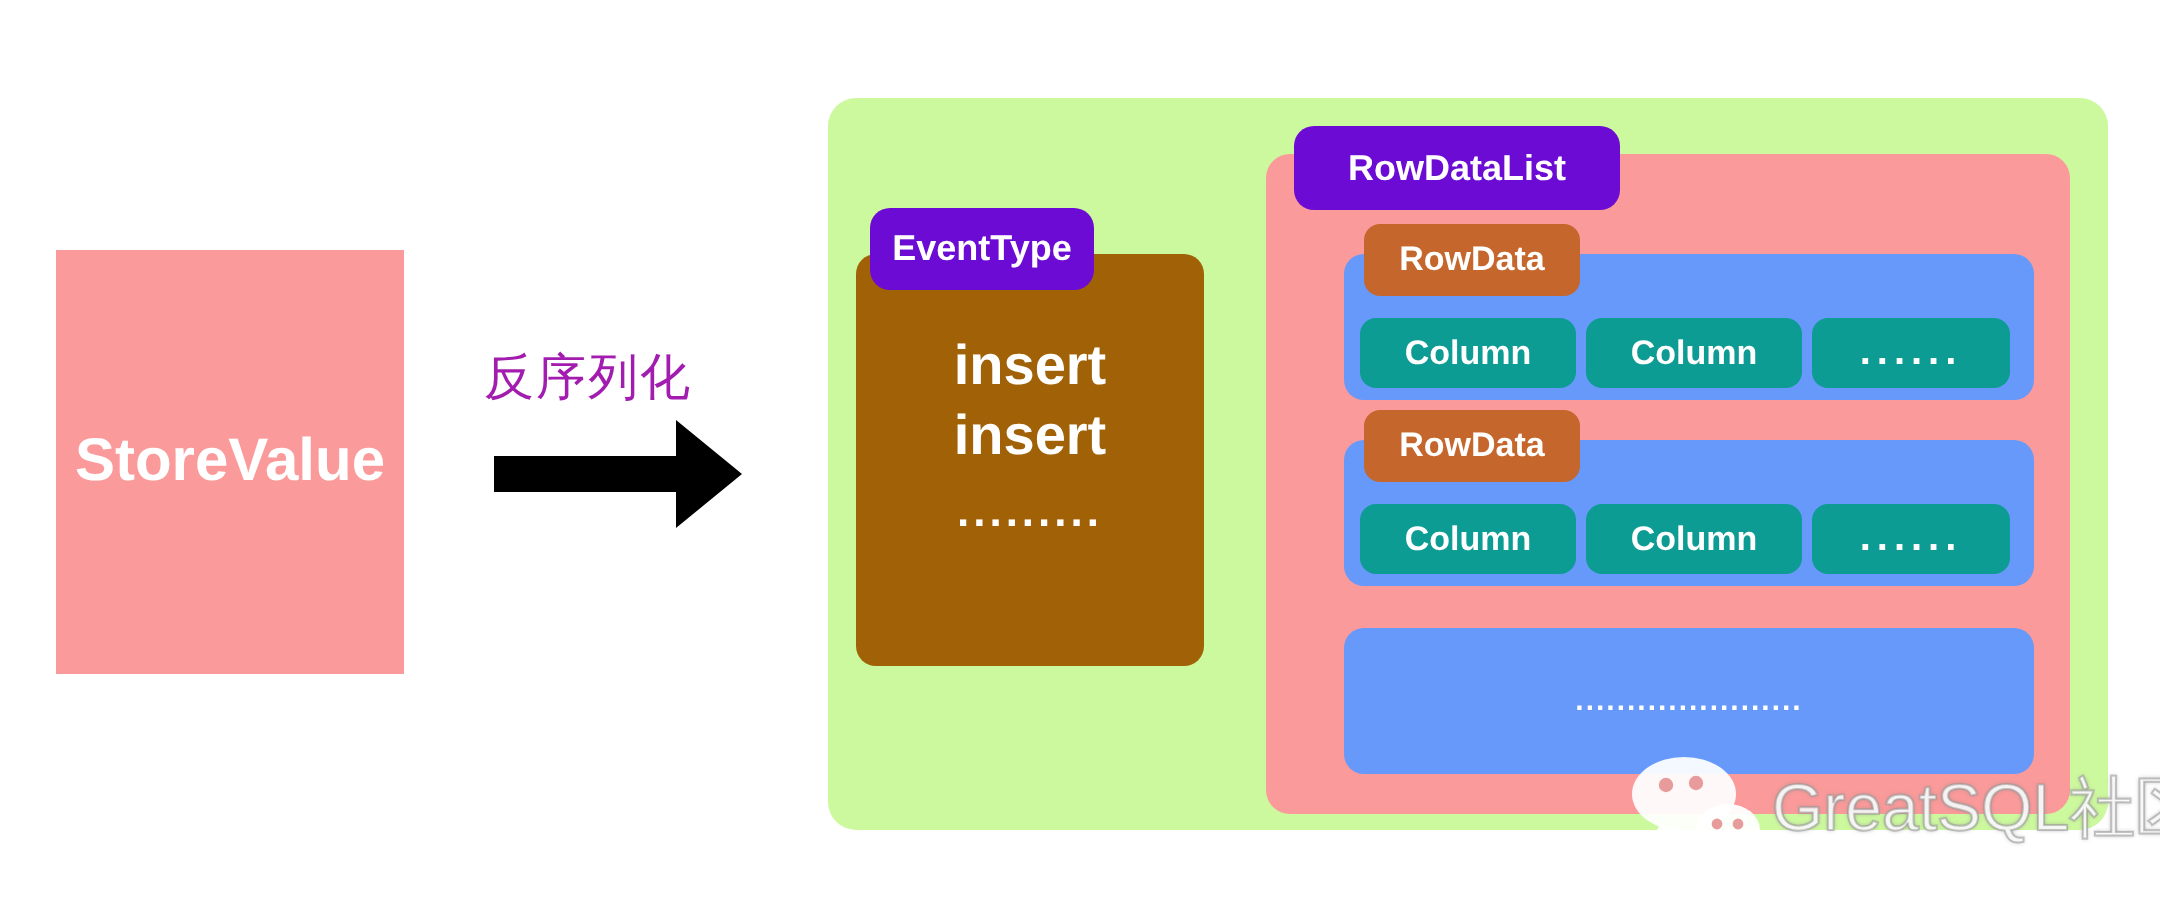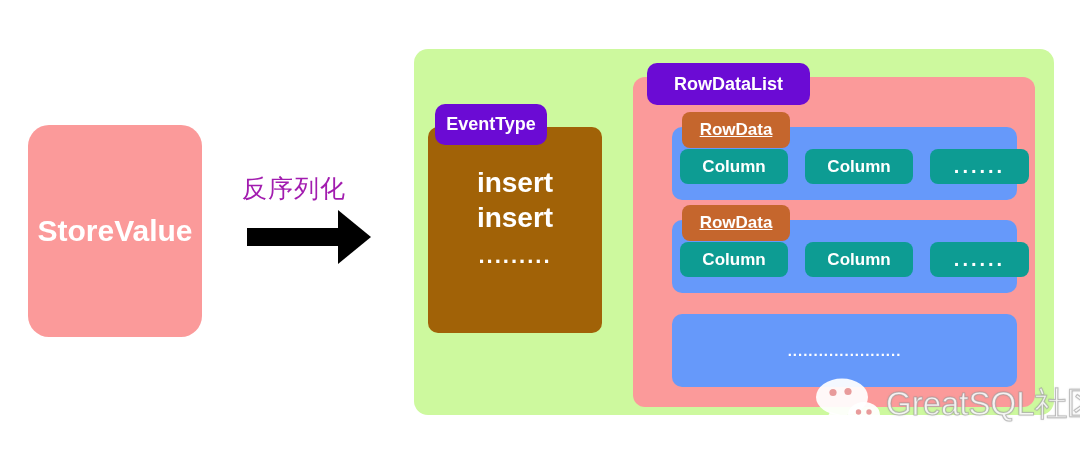--- a/index.html
+++ b/index.html
@@ -10,21 +10,21 @@
     position: relative;
     width: 1080px;
     height: 455px;
     background: #ffffff;
     overflow: hidden;
   }
 
   
   .store-box {
     position: absolute; left: 28px; top: 125px; width: 174px; height: 212px;
-    background: #FB9A9A; border-radius: 21px;
+    background: #FB9A9A; border-radius: 0;
     display: flex; align-items: center; justify-content: center;
     color: #ffffff; font-size: 30px; font-weight: bold;
   }
 
   
   .deserialize-label {
     position: absolute; left: 238px; top: 172px; width: 112px;
     text-align: center; font-size: 25px; color: #a21caf; letter-spacing: 1px;
   }
   .arrow-shaft {
@@ -76,23 +76,23 @@
   .blue-row {
     position: absolute; left: 672px; width: 345px; height: 73px;
     background: #6699FA; border-radius: 10px;
   }
   .row-1 { top: 127px; }
   .row-2 { top: 220px; }
   .row-badge {
     position: absolute; left: 10px; top: -15px; width: 108px; height: 36px;
     background: #C5662D; border-radius: 8px;
     display: flex; align-items: center; justify-content: center;
-    color: #ffffff; font-weight: bold; font-size: 17px; text-decoration: underline;
+    color: #ffffff; font-weight: bold; font-size: 17px;
   }
-  .cols { position: absolute; left: 8px; top: 22px; display: flex; gap: 17px; }
+  .cols { position: absolute; left: 8px; top: 32px; display: flex; gap: 5px; }
   .col-chip {
     width: 108px; height: 35px; background: #0D9C93; border-radius: 8px;
     display: flex; align-items: center; justify-content: center;
     color: #ffffff; font-weight: bold; font-size: 17px;
   }
   .col-ellipsis { width: 99px; font-size: 20px; letter-spacing: 3px; }
 
   
   .more-box {
     position: absolute; left: 672px; top: 314px; width: 345px; height: 73px;

